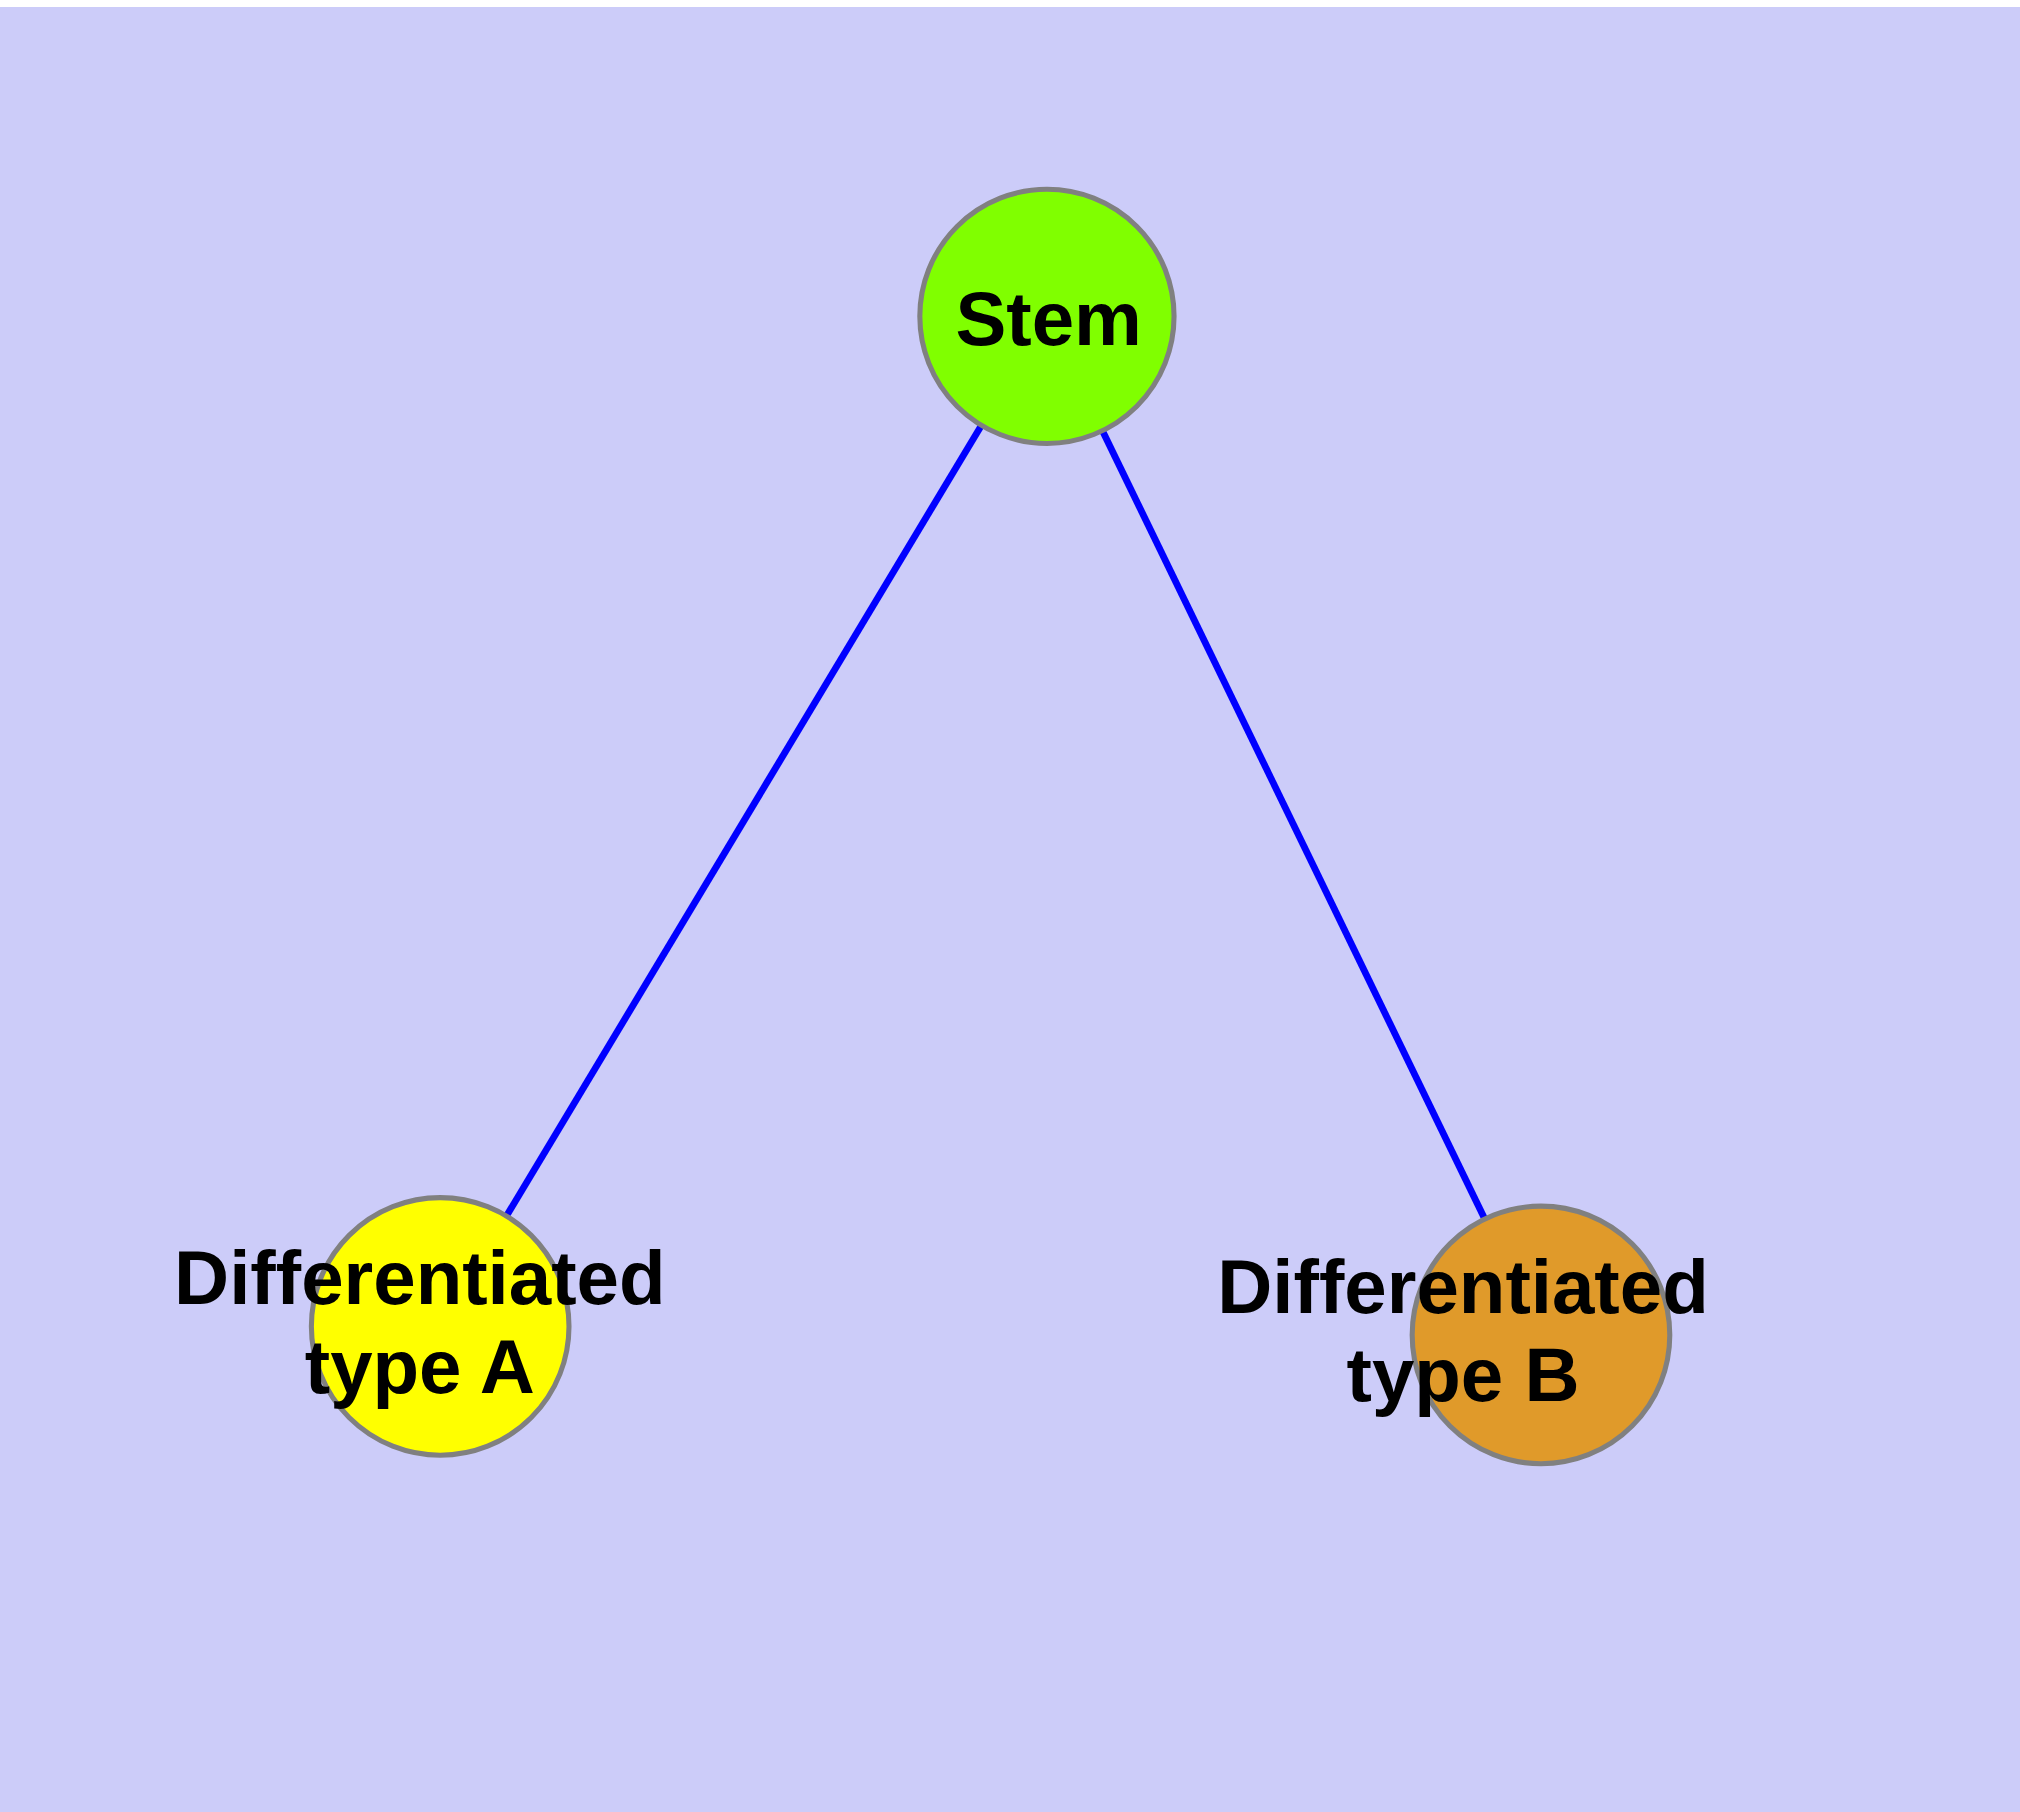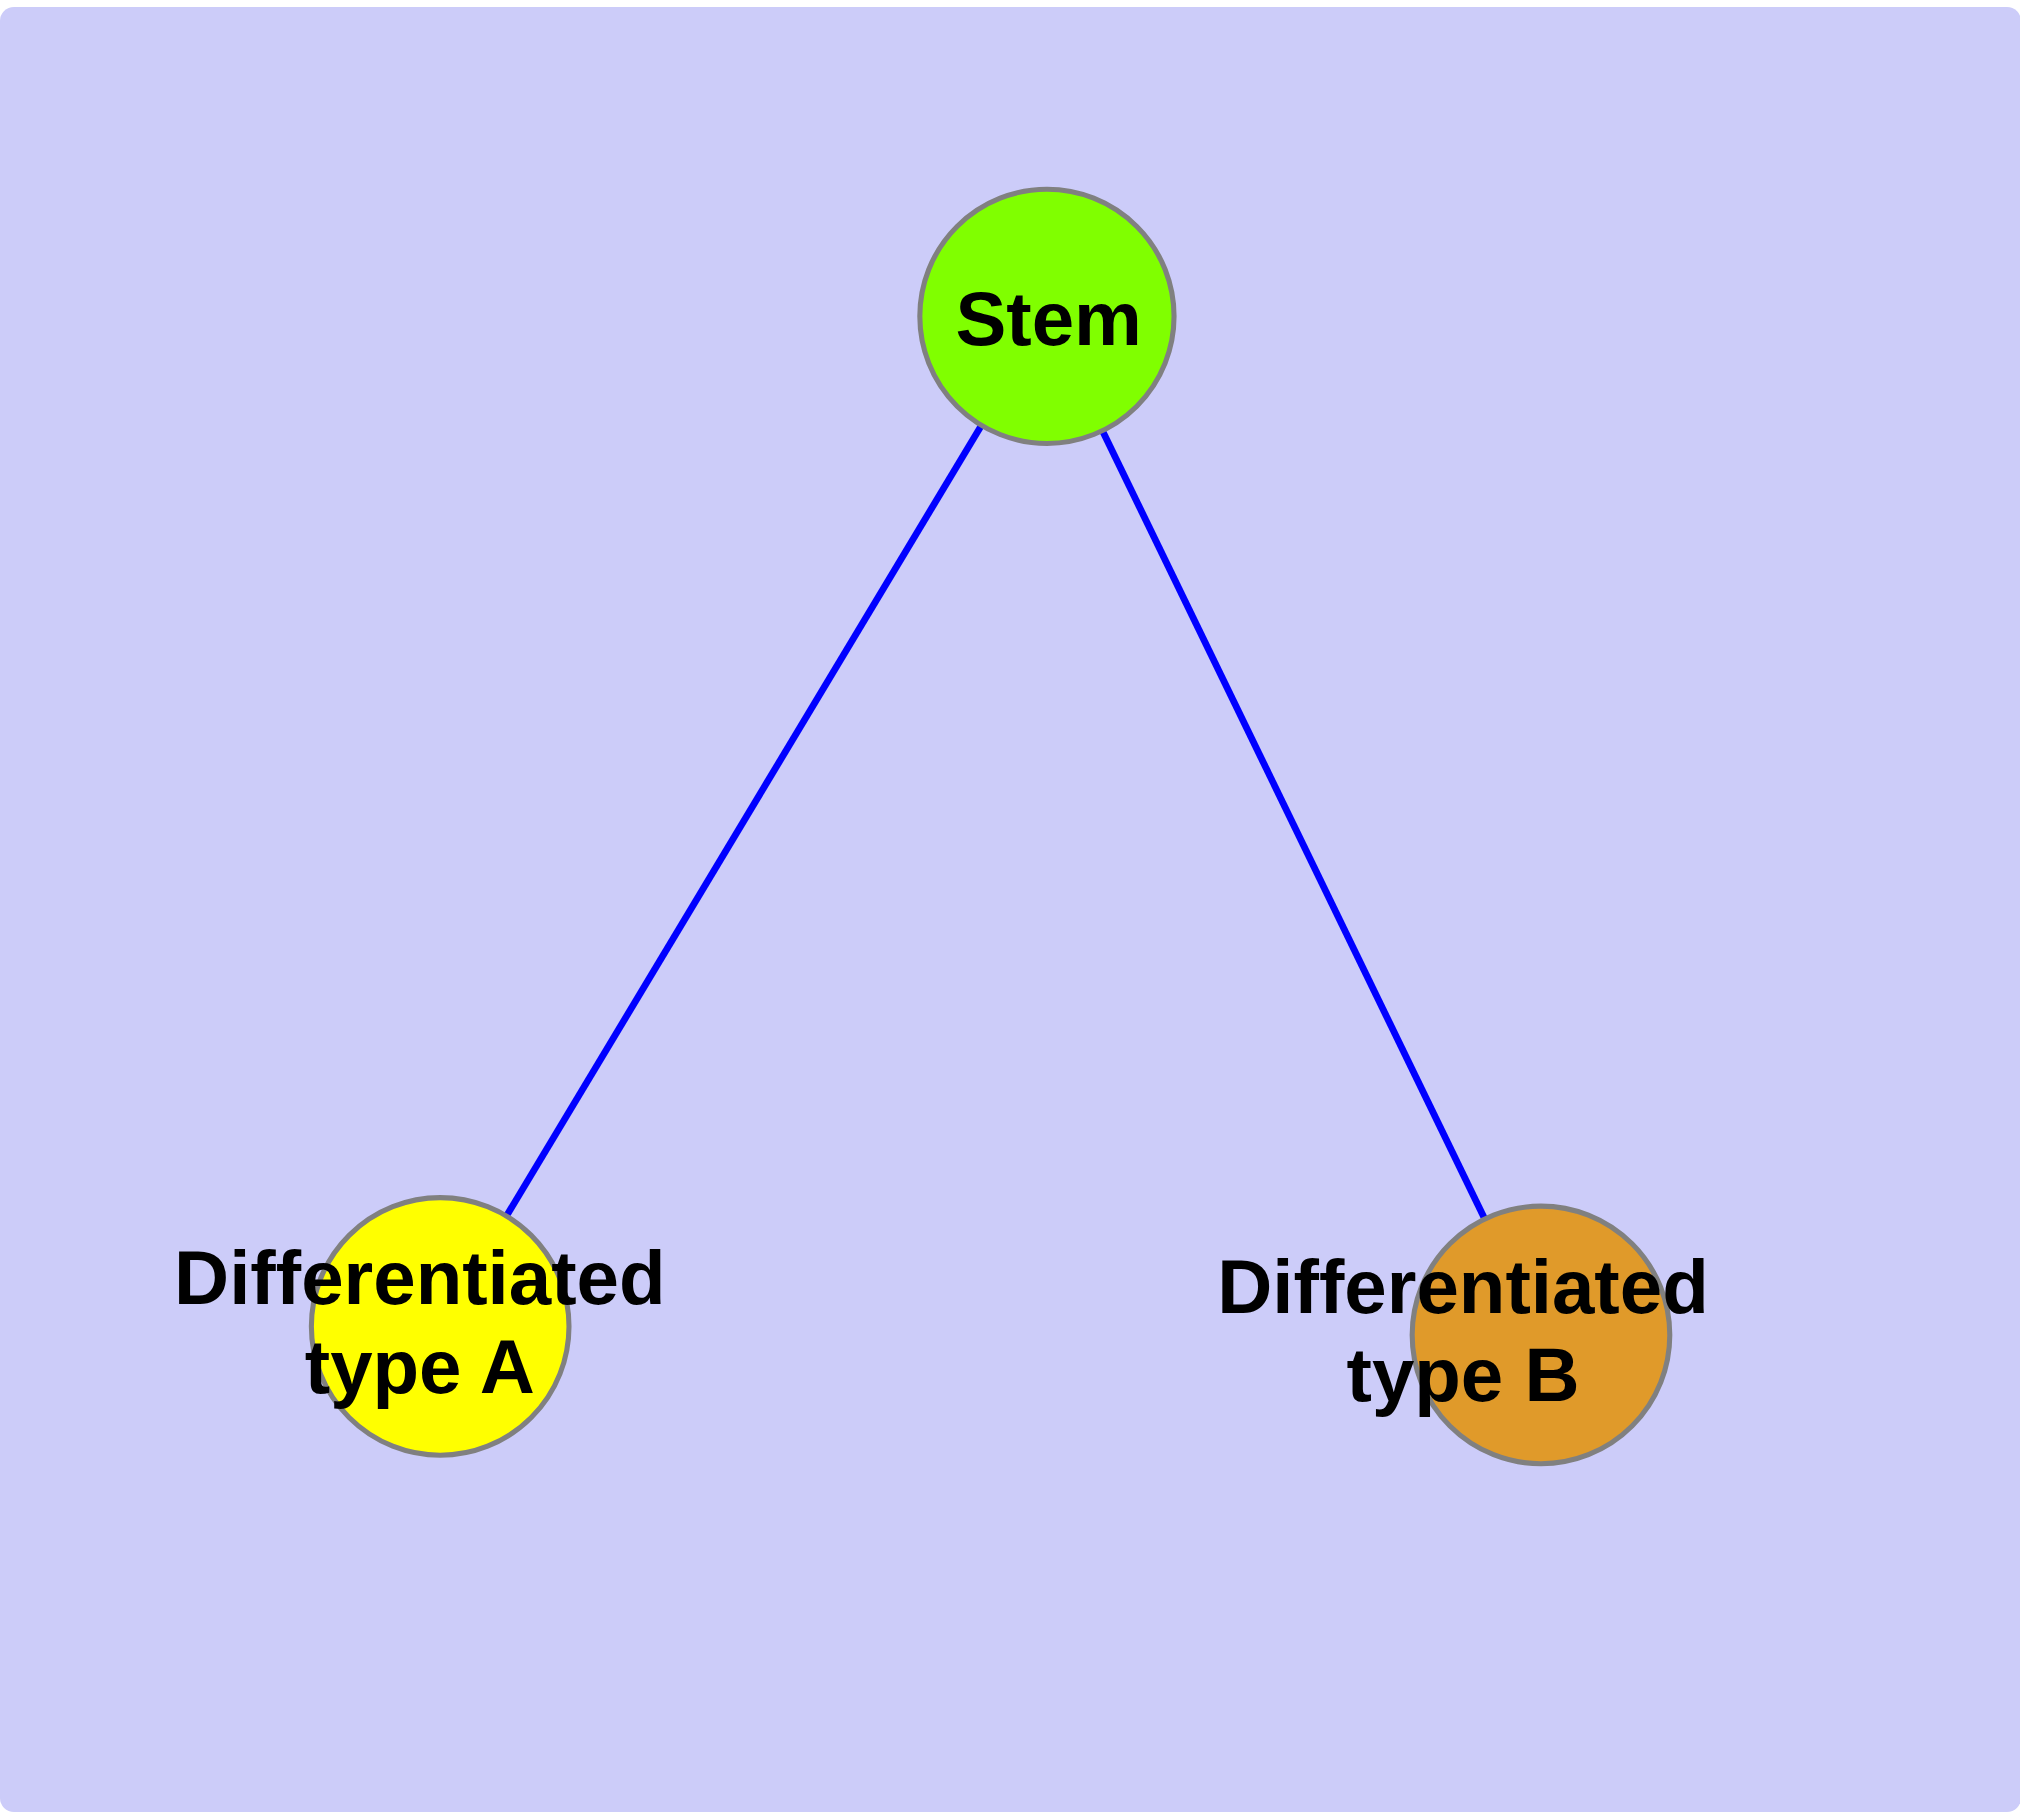--- a/index.html
+++ b/index.html
@@ -16,21 +16,20 @@
     overflow: hidden;
     font-family: "Liberation Sans", sans-serif;
   }
   #plot-area {
     position: absolute;
     left: 0;
     top: 6.8px;
     width: 2021px;
     height: 1805px;
     background: #ccccf9;
-    border-radius: 14px;
   }
   #graph-svg {
     position: absolute;
     left: 0;
     top: 0;
     width: 2021px;
     height: 1805px;
     display: block;
   }
   .edge-line {

